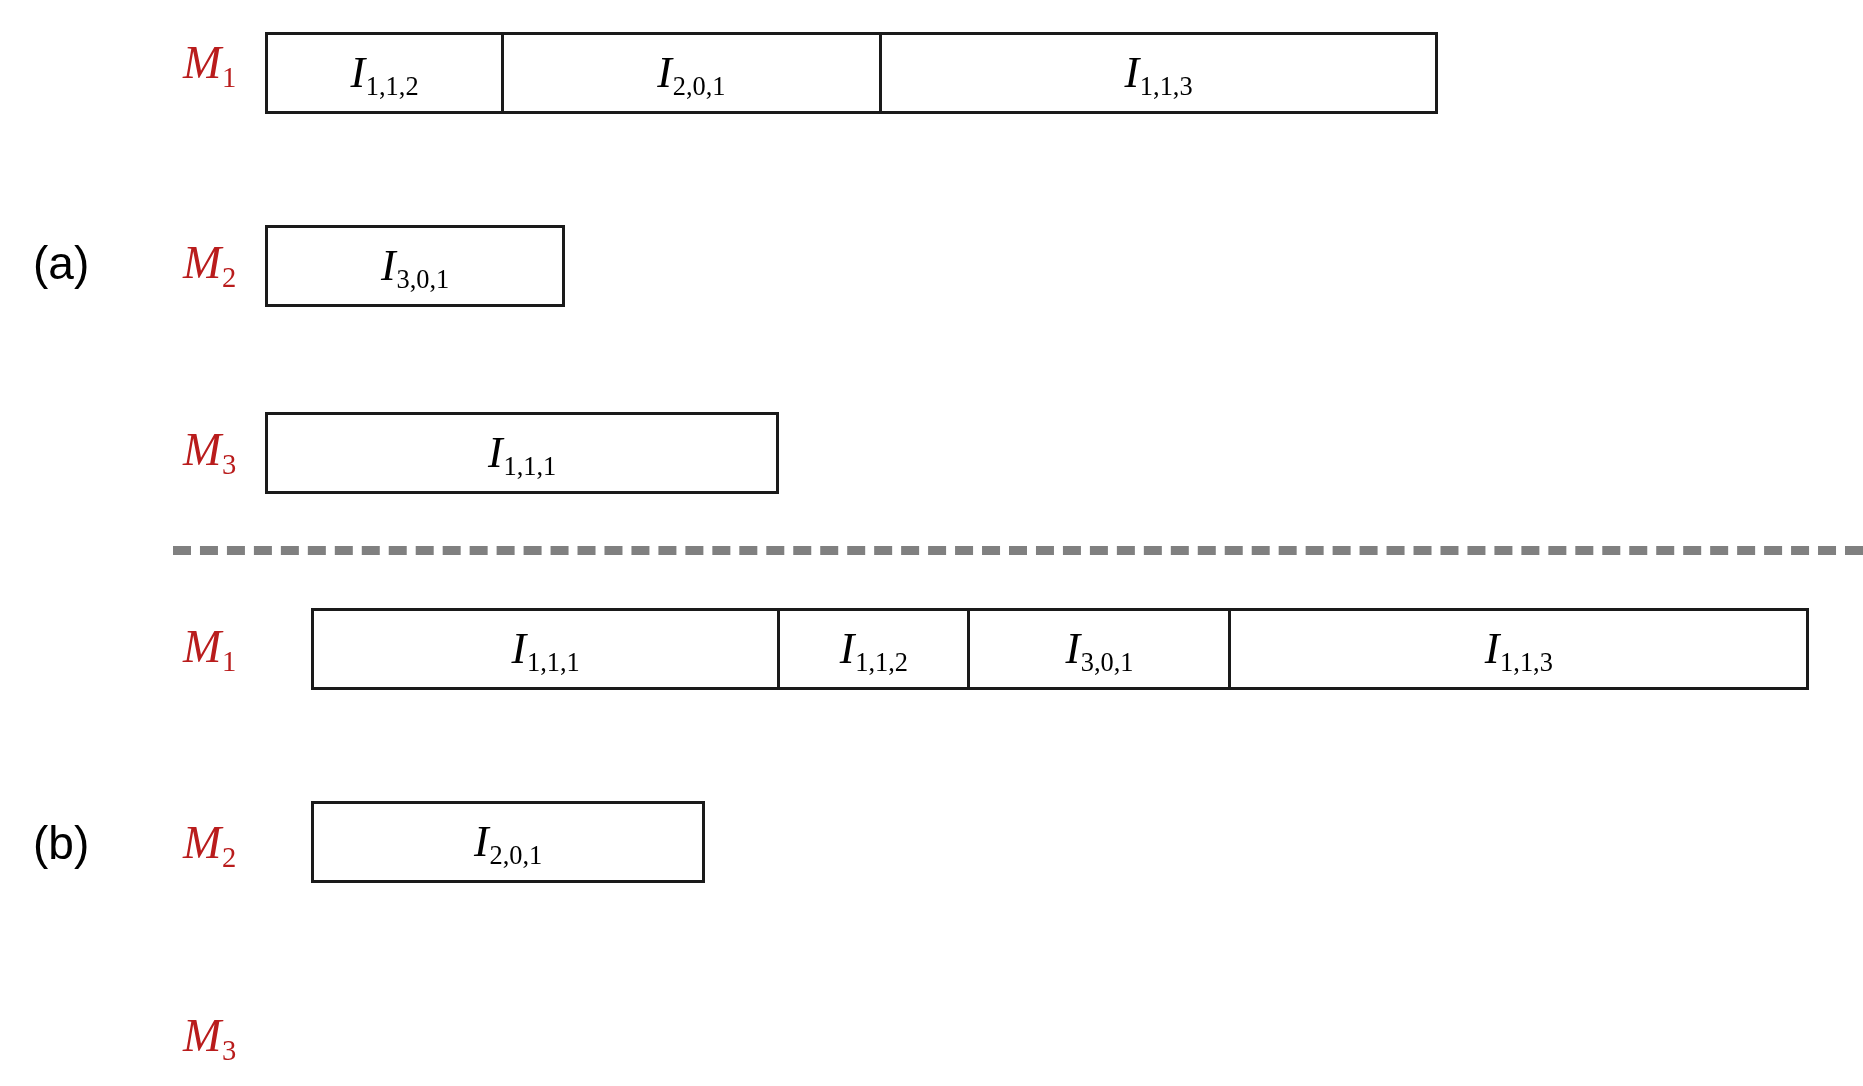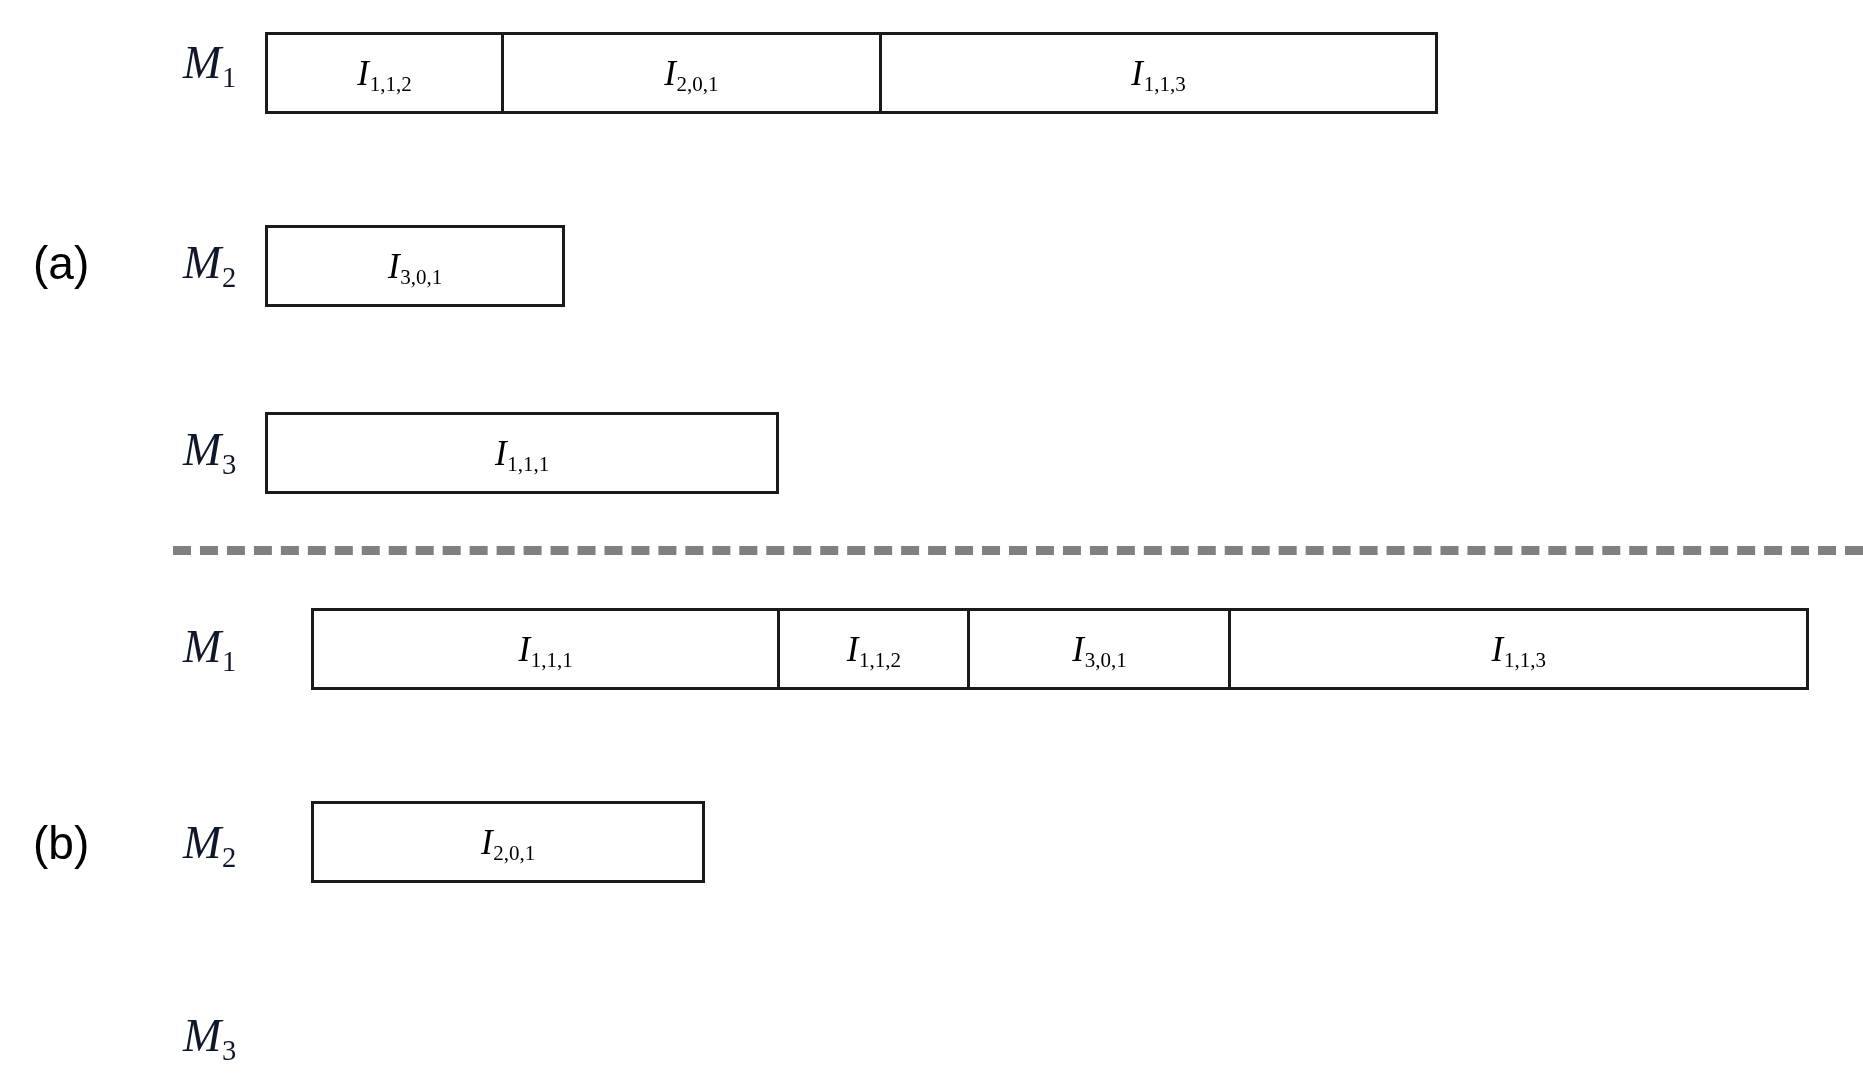--- a/index.html
+++ b/index.html
@@ -31,21 +31,21 @@
     line-height: 1;
     white-space: nowrap;
   }
 
   
   .machine-label {
     position: absolute;
     font-family: "Liberation Serif", serif;
     font-style: italic;
     font-size: 46px;
-    color: #0f172a;
+    color: #b91c1c;
     line-height: 1;
     white-space: nowrap;
   }
   .machine-label sub {
     font-style: normal;
     font-size: 0.62em;
     vertical-align: baseline;
     position: relative;
     top: 0.30em;
     left: 0.02em;
@@ -66,21 +66,21 @@
     align-items: center;
     justify-content: center;
     border-right: 3px solid #1a1a1a;
     overflow: hidden;
   }
   .cell:last-child { border-right: 0; }
 
   .cell-label {
     font-family: "Liberation Serif", serif;
     font-style: italic;
-    font-size: 35px;
+    font-size: 44px;
     color: #000;
     line-height: 1;
     white-space: nowrap;
     letter-spacing: 0.5px;
   }
   .cell-label sub {
     font-style: normal;
     font-size: 0.60em;
     vertical-align: baseline;
     position: relative;

